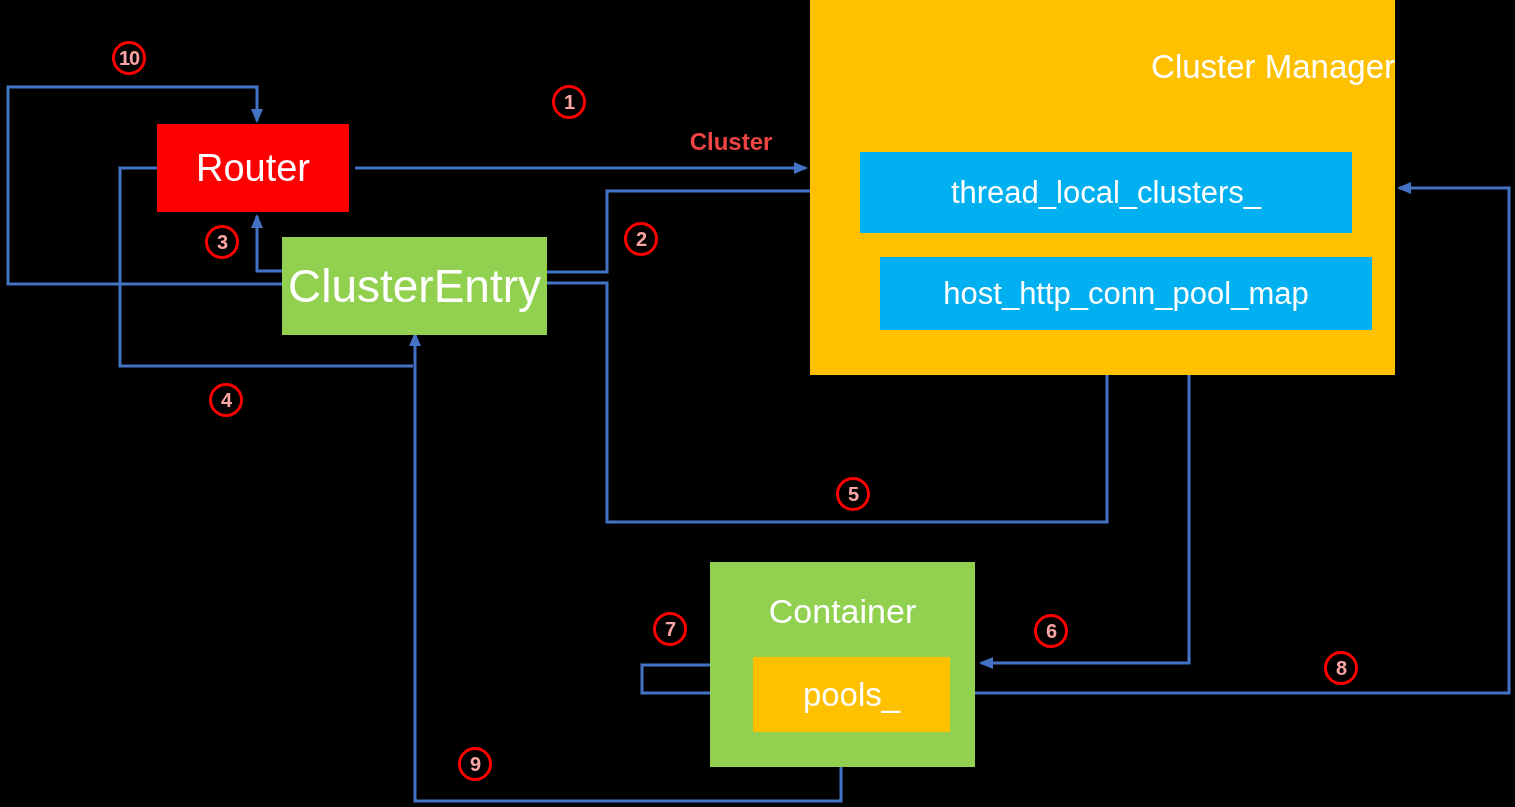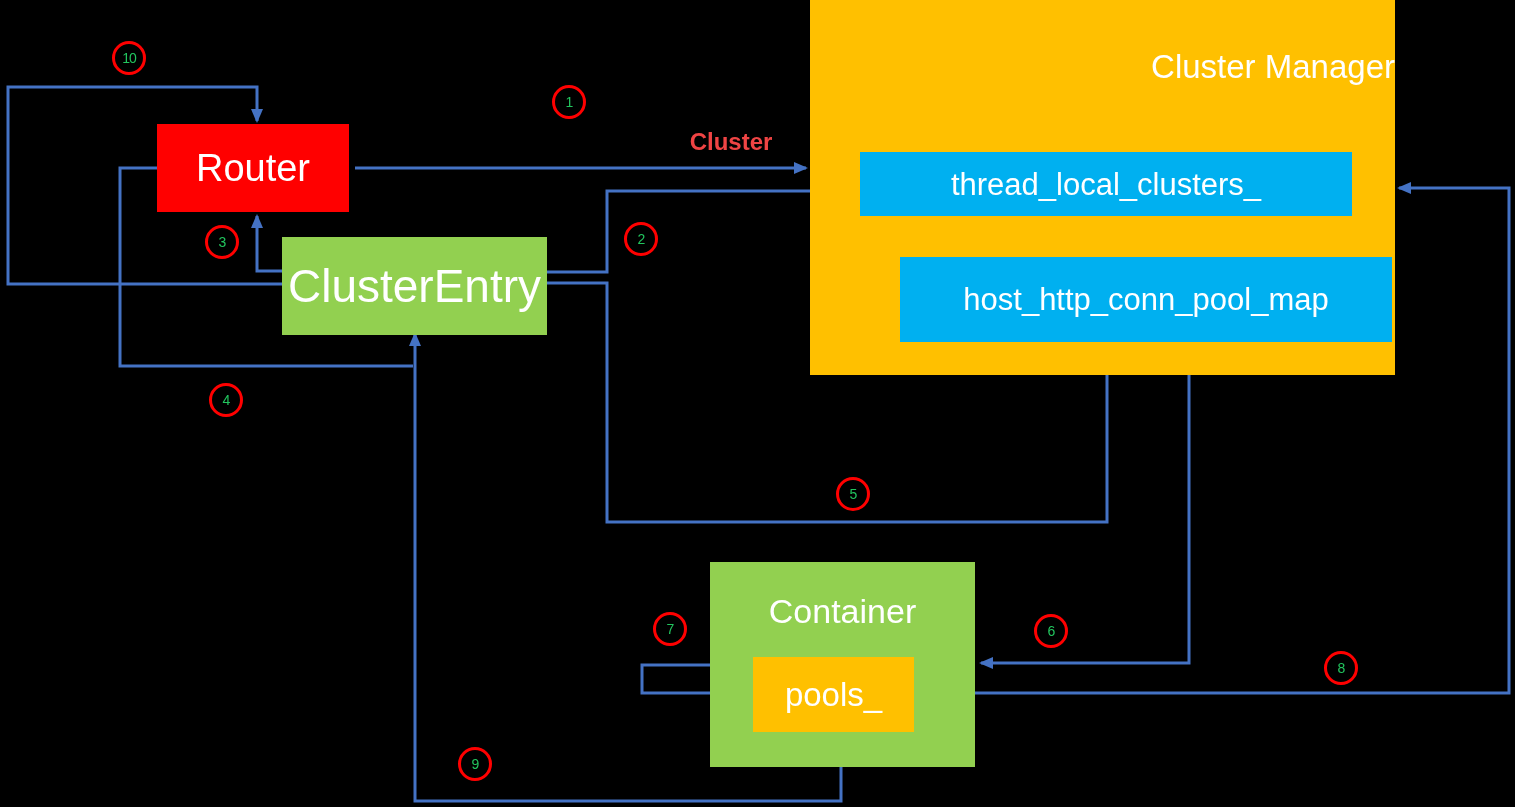--- a/index.html
+++ b/index.html
@@ -32,26 +32,26 @@
     align-items: flex-start;
   }
   #cluster-manager .node-title {
     position: absolute;
     top: 50px; left: 0; width: 100%;
     text-align: right;
     font-size: 33px;
     color: #FFFFFF;
   }
   #thread-local-clusters {
-    left: 860px; top: 152px; width: 492px; height: 64px;
+    left: 860px; top: 152px; width: 492px; height: 81px;
     background: #00B0F0;
     font-size: 31px;
   }
   #host-http-conn-pool-map {
-    left: 900px; top: 257px; width: 492px; height: 85px;
+    left: 880px; top: 257px; width: 492px; height: 73px;
     background: #00B0F0;
     font-size: 31px;
   }
   #router {
     left: 157px; top: 124px; width: 192px; height: 88px;
     background: #FF0000;
     font-size: 38px;
   }
   #cluster-entry {
     left: 282px; top: 237px; width: 265px; height: 98px;
@@ -64,37 +64,37 @@
     align-items: flex-start;
   }
   #container-node .node-title {
     position: absolute;
     top: 32px; left: 0; width: 100%;
     text-align: center;
     font-size: 34px;
     color: #FFFFFF;
   }
   #pools {
-    left: 753px; top: 657px; width: 161px; height: 75px;
+    left: 753px; top: 657px; width: 197px; height: 75px;
     background: #FFC000;
     font-size: 33px;
   }
   #edges {
     position: absolute;
     left: 0; top: 0;
     pointer-events: none;
   }
   .badge {
     position: absolute;
     width: 28px; height: 28px;
     border: 3px solid #FF0000;
     border-radius: 50%;
-    color: #22c55e;
-    font-size: 14px;
-    font-weight: normal;
+    color: #fca5a5;
+    font-size: 20px;
+    font-weight: bold;
     display: flex;
     align-items: center;
     justify-content: center;
     transform: translate(-50%, -50%);
     letter-spacing: -1px;
     background: transparent;
   }
   #edge-label-cluster {
     position: absolute;
     left: 731px; top: 142px;

